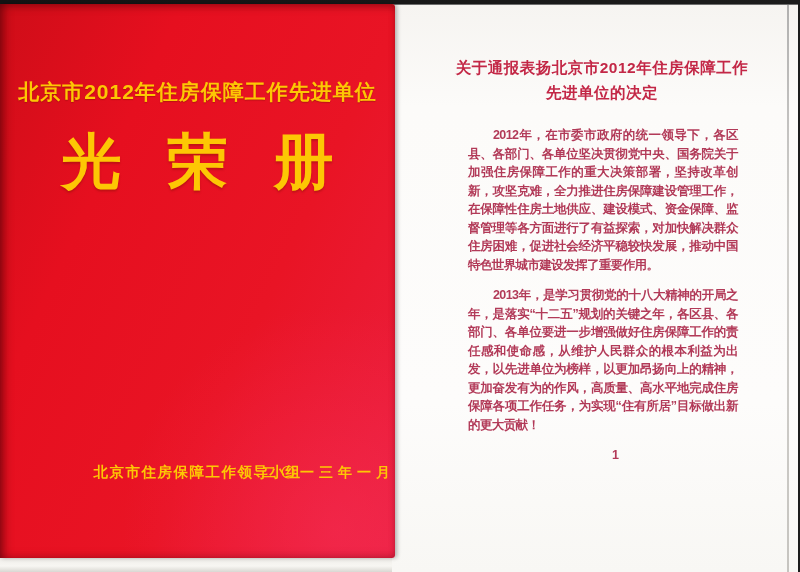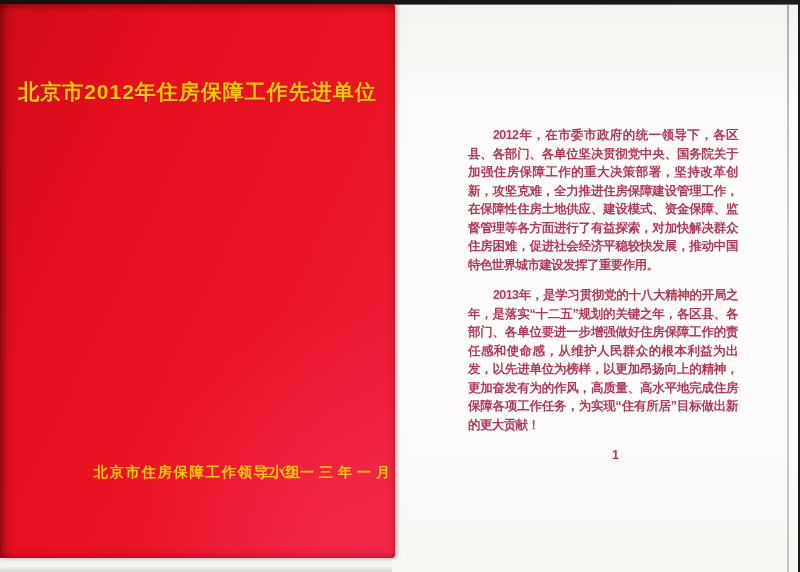--- a/index.html
+++ b/index.html
@@ -80,29 +80,34 @@
   }
 </style>
 </head>
 <body>
 
 <div class="scan">
 
   <div class="page-white">
     <div class="fold-line"></div>
 
+    <div class="doc-title" style="color:#c32746;">
+      <div>关于通报表扬北京市2012年住房保障工作</div>
+      <div>先进单位的决定</div>
+    </div>
 
     <div class="doc-body" style="color:#b23a58;">
       <p>2012年，在市委市政府的统一领导下，各区县、各部门、各单位坚决贯彻党中央、国务院关于加强住房保障工作的重大决策部署，坚持改革创新，攻坚克难，全力推进住房保障建设管理工作，在保障性住房土地供应、建设模式、资金保障、监督管理等各方面进行了有益探索，对加快解决群众住房困难，促进社会经济平稳较快发展，推动中国特色世界城市建设发挥了重要作用。</p>
       <p>2013年，是学习贯彻党的十八大精神的开局之年，是落实“十二五”规划的关键之年，各区县、各部门、各单位要进一步增强做好住房保障工作的责任感和使命感，从维护人民群众的根本利益为出发，以先进单位为榜样，以更加昂扬向上的精神，更加奋发有为的作风，高质量、高水平地完成住房保障各项工作任务，为实现“住有所居”目标做出新的更大贡献！</p>
       <p class="page-number">1</p>
     </div>
   </div>
 
   <div class="page-under-strip"></div>
 
   <div class="page-red" style="color:#fdc704;">
     <div class="cover-title">北京市2012年住房保障工作先进单位</div>
+    <div class="cover-glory">光荣册</div>
     <div class="cover-org">北京市住房保障工作领导小组</div>
     <div class="cover-date">二〇一三年一月</div>
   </div>
 
 </div>
 
 </body></html>

